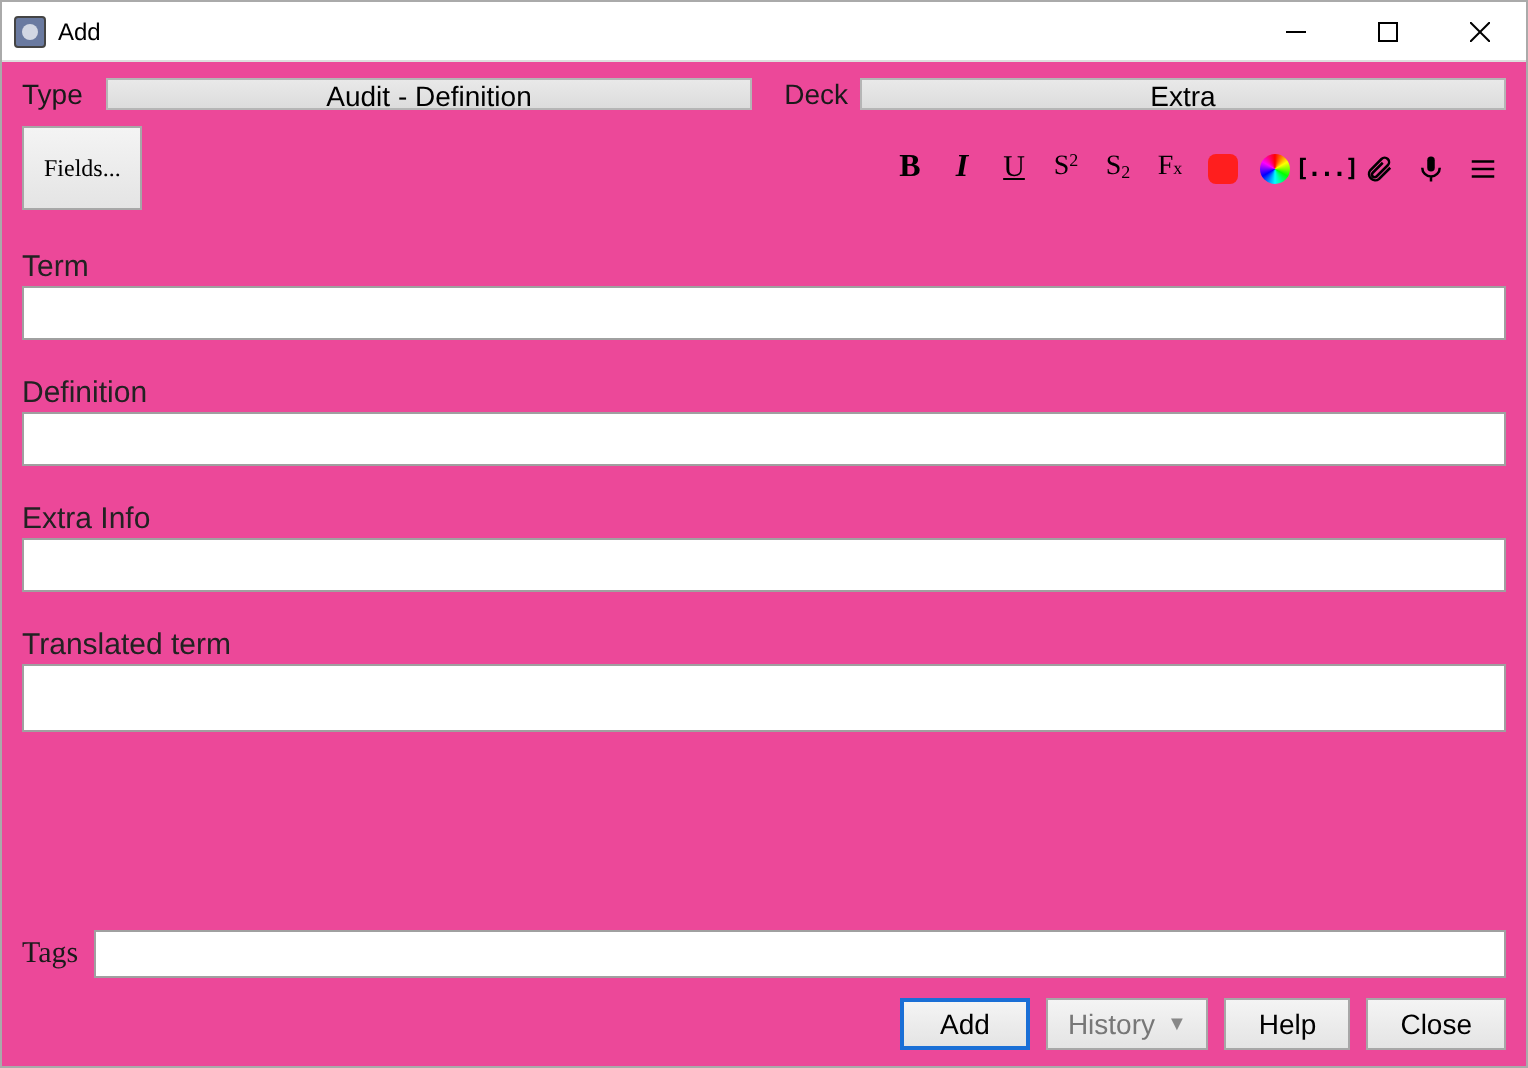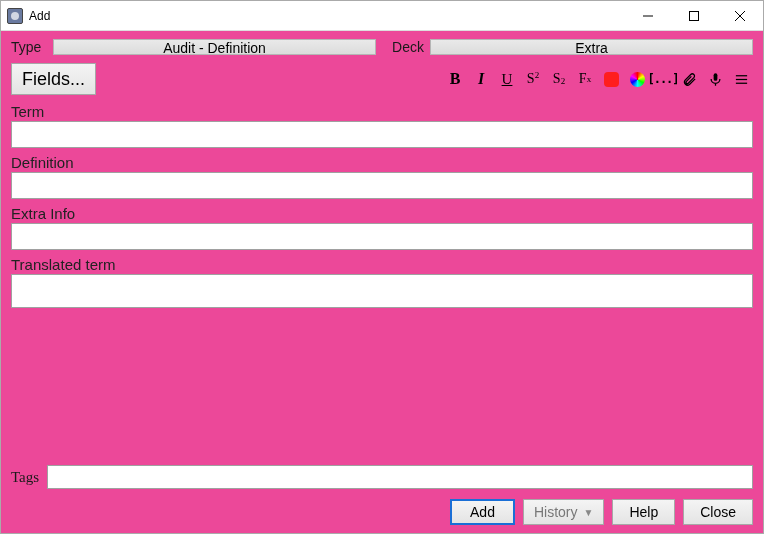--- a/index.html
+++ b/index.html
@@ -21,38 +21,38 @@
 
   .row { display: flex; align-items: center; gap: 6px; }
   .label { font-size: 14px; color: #1a1a1a; }
 
   .top-selectors { margin-top: 4px; }
   .top-selectors .label { width: 36px; }
   .top-selectors .label.deck { width: 38px; text-align: right; margin-left: 4px;}
   .sel-btn { flex: 1; height: 16px; background: linear-gradient(#e9e9e9,#dcdcdc); border: 1px solid #b5b5b5; font-size: 14px; cursor: default; }
 
   .tool-row { margin-top: 8px; display:flex; align-items:center;}
-  .small-btn { height: 32px; padding: 0 10px; background: linear-gradient(#f4f4f4,#e4e4e4); border: 1px solid #a7a7a7; font-size: 18px; margin-right: 6px; cursor: default;}
+  .small-btn { height: 42px; padding: 0 10px; background: linear-gradient(#f4f4f4,#e4e4e4); border: 1px solid #a7a7a7; font-size: 12px; margin-right: 6px; cursor: default; font-family: Liberation Serif, serif;}
   .toolbar { margin-left: auto; display: flex; align-items: center; gap: 6px; padding-right: 2px;}
   .tbtn { width: 20px; height: 20px; display:flex; align-items:center; justify-content:center; cursor: default;}
   .bold { font-weight: 900; font-family: Georgia, serif; font-size: 16px;}
   .italic { font-style: italic; font-family: Georgia, serif; font-size: 16px; font-weight: bold;}
   .underline { text-decoration: underline; font-family: Georgia, serif; font-size: 15px;}
   .sup { font-family: Georgia, serif; font-size: 14px; position:relative;}
   .sup sup { font-size: 9px; position:relative; top:-4px;}
   .sub { font-family: Georgia, serif; font-size: 14px; position:relative;}
   .sub sub { font-size: 9px; position:relative; bottom:-2px;}
   .fx { font-family: Georgia, serif; font-size: 14px;}
   .fx sub { font-size:9px; }
   .red-sq { width: 15px; height: 15px; background:#ff1e1e; border-radius: 4px;}
   .rainbow { width: 15px; height: 15px; border-radius: 50%; background: conic-gradient(#ff0000,#ffff00,#00ff00,#00ffff,#0000ff,#ff00ff,#ff0000);}
   .cloze { font-family: monospace; font-size: 12px; font-weight: bold; letter-spacing: -1px;}
   .clip svg, .mic svg, .ham svg { width:15px; height:15px; }
 
-  .fields-area { margin-top: 8px; display:flex; flex-direction:column; gap: 6px;}
+  .fields-area { margin-top: 20px; display:flex; flex-direction:column; gap: 18px;}
   .field-block .flabel { font-size: 15px; color: #222; margin-bottom: 1px;}
   .field-input { width: 100%; height: 27px; border: 1px solid #a0a0a0; background: #fff; padding: 2px 4px; font-size: 14px;}
   .field-input.tall { height: 34px; }
 
   .gap { flex: 1; }
 
   .tags-row { display:flex; align-items:center; gap: 8px; margin-top: 6px;}
   .tags-row .label { font-size: 15px; font-family: Liberation Serif, serif; }
   .tags-row .field-input { flex:1; height: 24px;}
 

